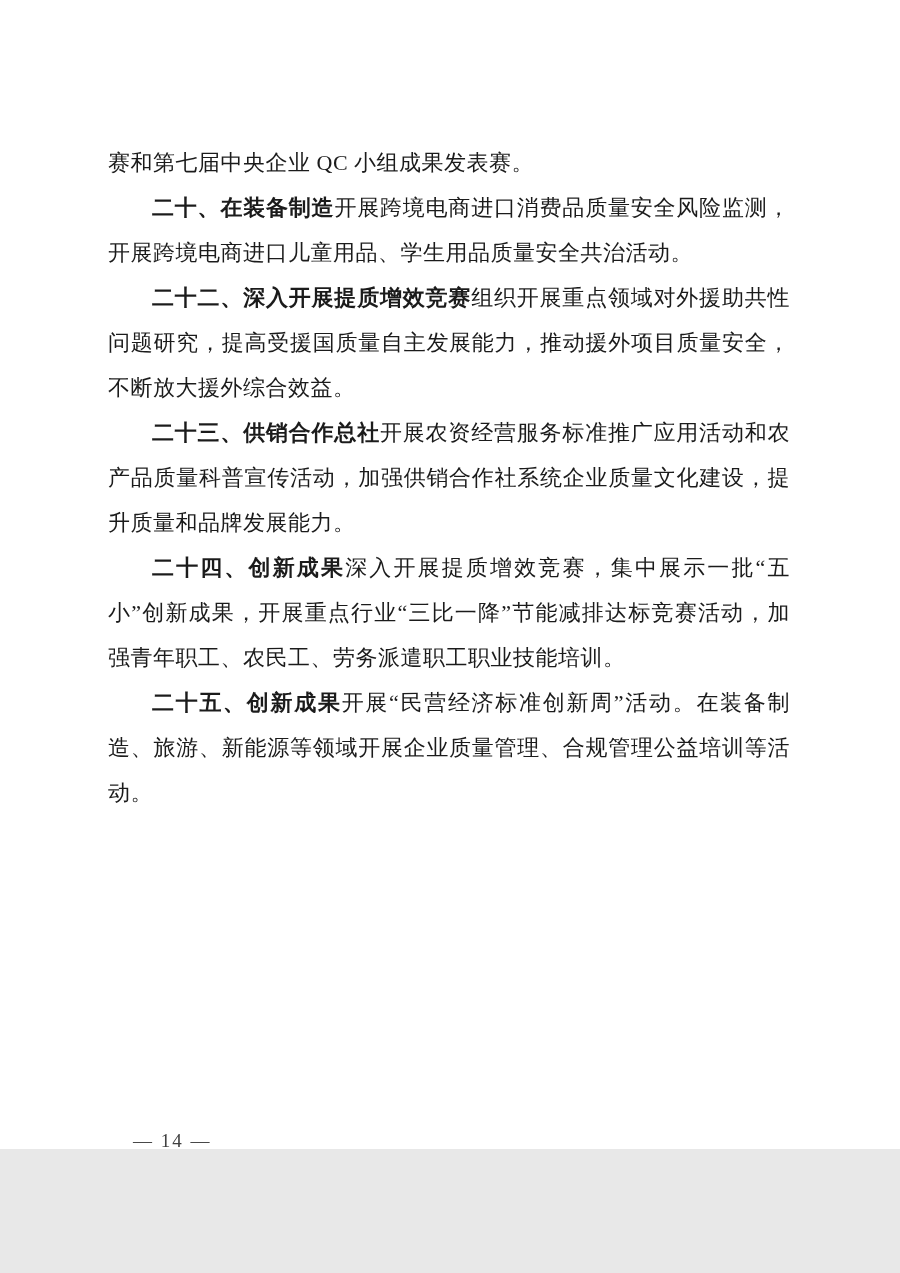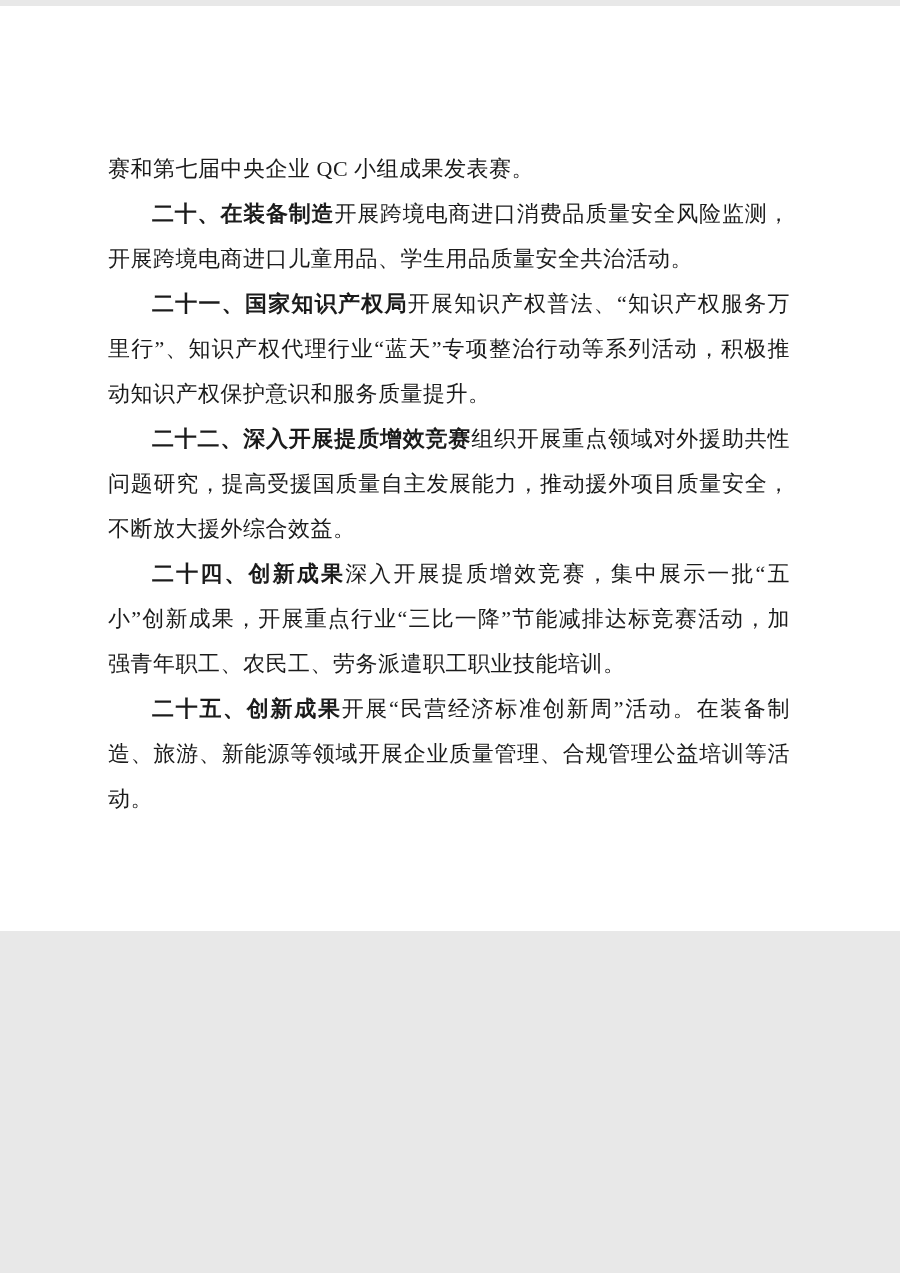--- a/index.html
+++ b/index.html
@@ -3,22 +3,22 @@
 <meta charset="utf-8">
 <style>
   html, body {
     margin: 0;
     padding: 0;
     background: #e8e8e8;
   }
   .page {
     position: relative;
     width: 900px;
-    height: 925px;
-    margin: 6px auto;
+    height: 1149px;
+    margin: 0 auto;
     background: #ffffff;
     overflow: hidden;
     font-family: "Liberation Serif", "DejaVu Serif", serif;
     color: #1b1b1b;
   }
   .content {
     position: absolute;
     top: 140px;
     left: 108px;
     width: 682px;
@@ -50,24 +50,24 @@
 </head>
 <body>
 
 <div class="page">
   <div class="content">
 
     <p class="para no-indent">赛和第七届中央企业 QC 小组成果发表赛。</p>
 
     <p class="para"><span class="lead">二十、在装备制造</span><span>开展跨境电商进口消费品质量安全风险监测，开展跨境电商进口儿童用品、学生用品质量安全共治活动。</span></p>
 
-    <p class="para"><span class="lead">二十一、国家知识产权局</span><span>开展知识产权普法、“知识产权服务万里行”、知识产权代理行业“蓝天”专项整治行动等系列活动，积极推动知识产权保护意识和服务质量提升。</span></p>
 
     <p class="para"><span class="lead">二十二、深入开展提质增效竞赛</span><span>组织开展重点领域对外援助共性问题研究，提高受援国质量自主发展能力，推动援外项目质量安全，不断放大援外综合效益。</span></p>
 
+    <p class="para"><span class="lead">二十三、供销合作总社</span><span>开展农资经营服务标准推广应用活动和农产品质量科普宣传活动，加强供销合作社系统企业质量文化建设，提升质量和品牌发展能力。</span></p>
 
     <p class="para"><span class="lead">二十四、创新成果</span><span>深入开展提质增效竞赛，集中展示一批“五小”创新成果，开展重点行业“三比一降”节能减排达标竞赛活动，加强青年职工、农民工、劳务派遣职工职业技能培训。</span></p>
 
     <p class="para"><span class="lead">二十五、创新成果</span><span>开展“民营经济标准创新周”活动。在装备制造、旅游、新能源等领域开展企业质量管理、合规管理公益培训等活动。</span></p>
 
   </div>
 
   <div class="page-number">— 14 —</div>
 </div>
 

